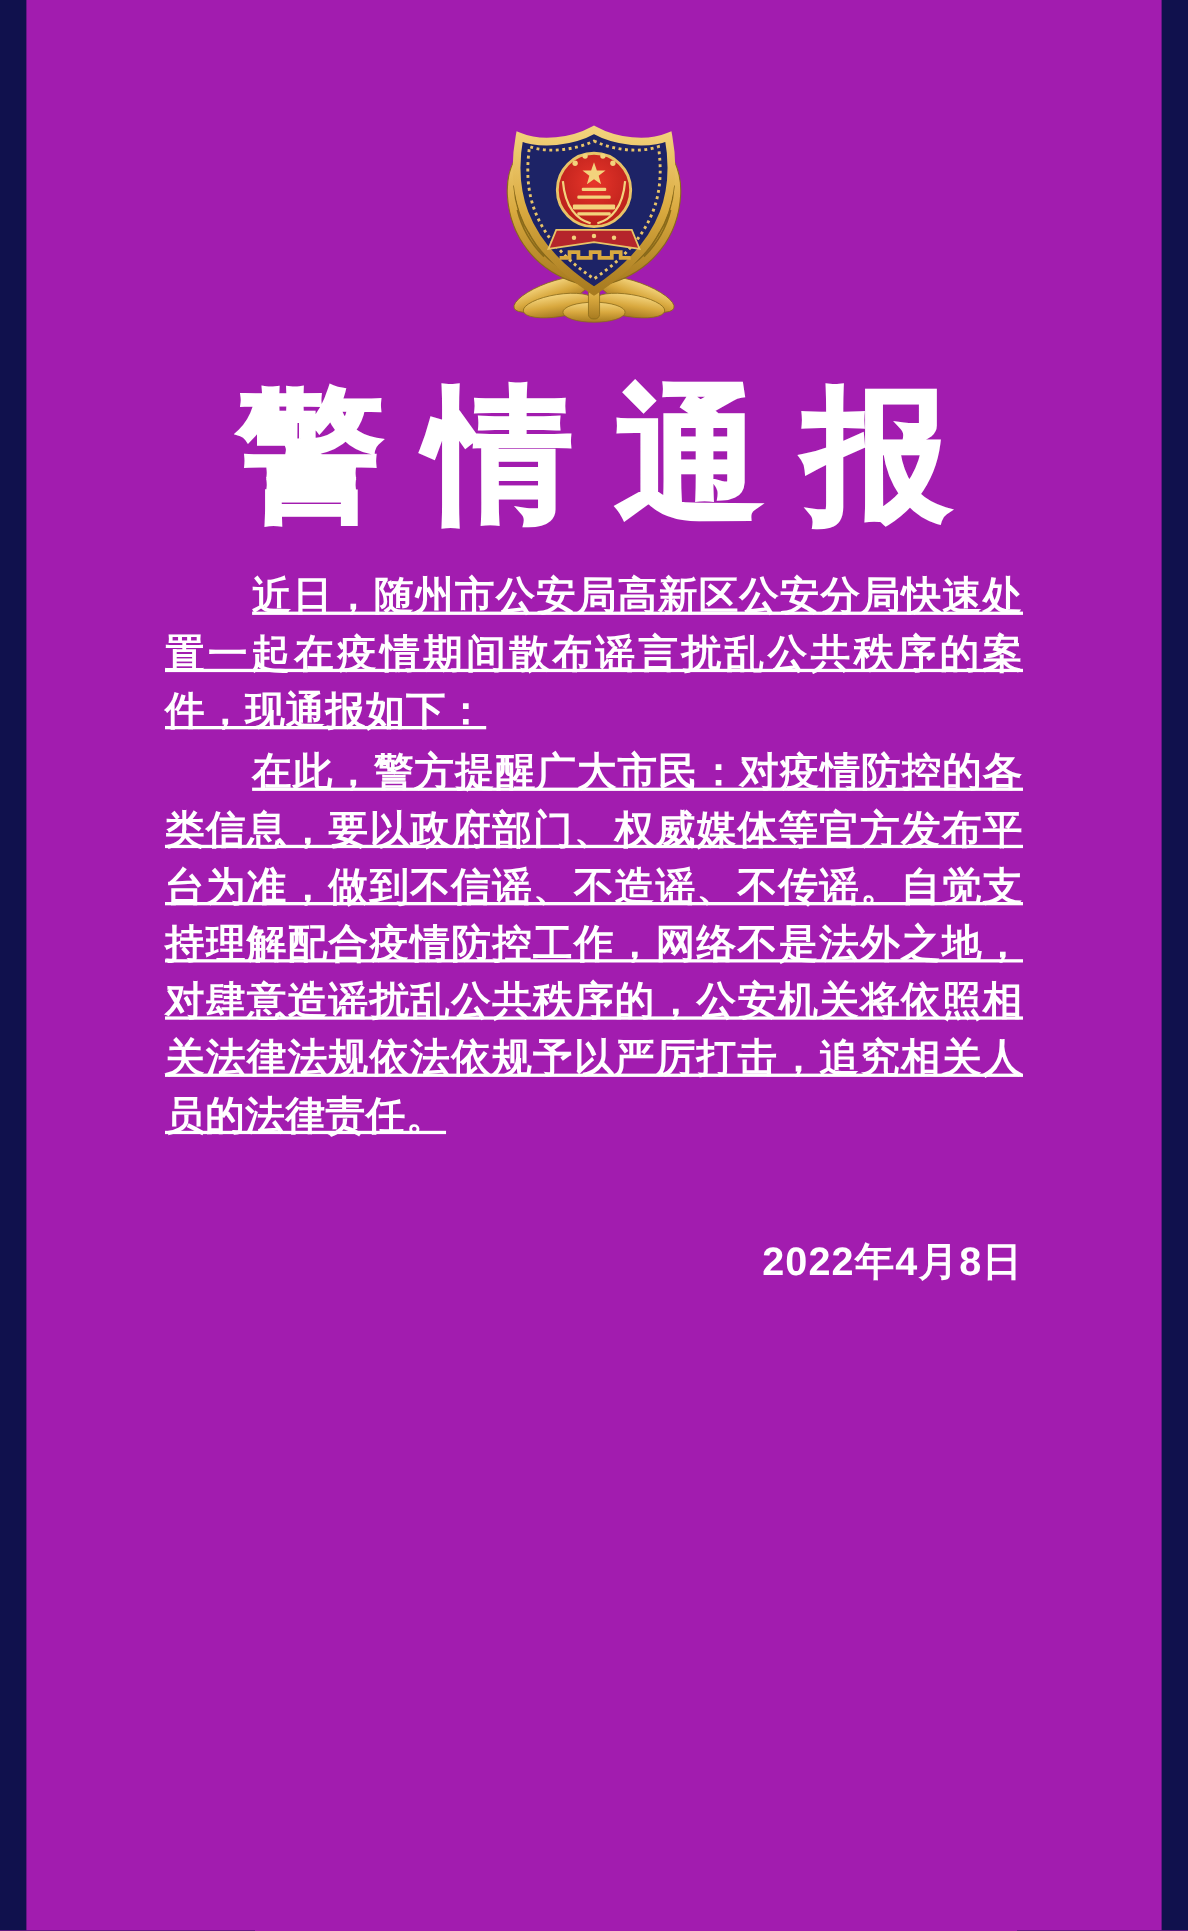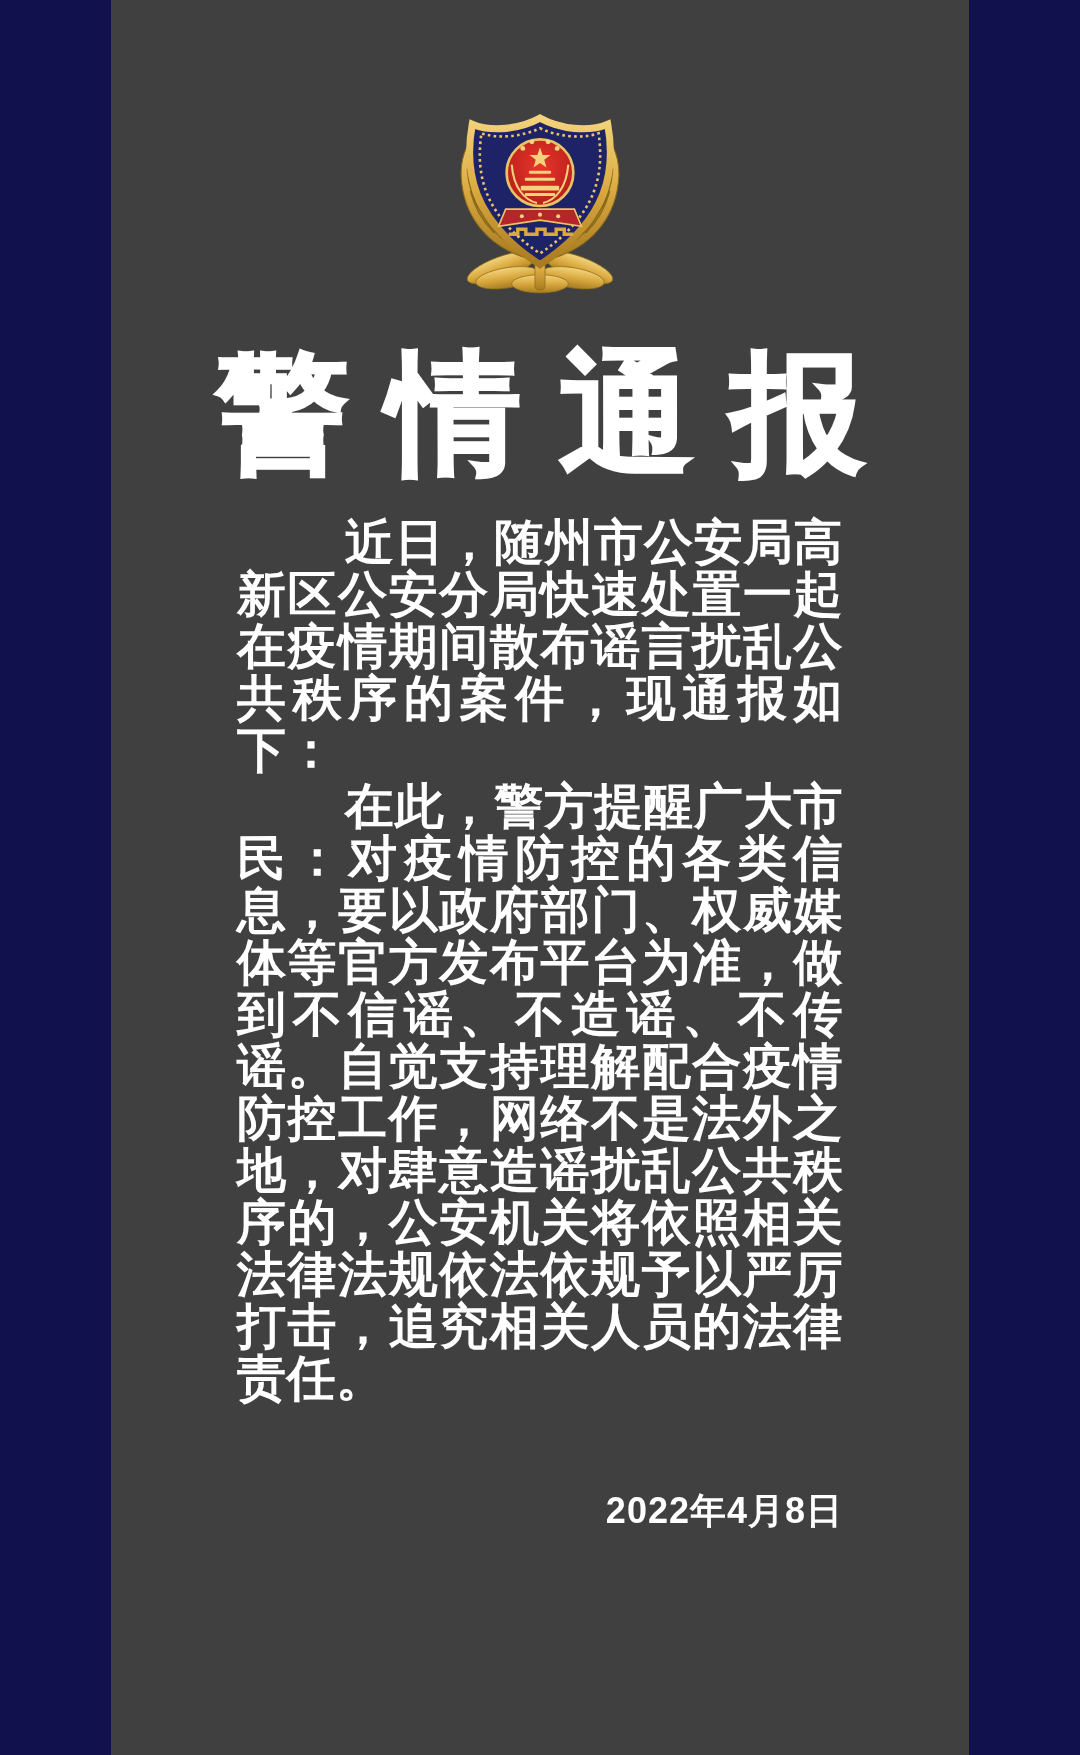--- a/index.html
+++ b/index.html
@@ -1,21 +1,21 @@
 <!DOCTYPE html>
 <html><head>
 <meta charset="utf-8">
 <style>
   html,body{margin:0;padding:0;}
   body{background:#10114d;}
   .poster{
     position:relative;
-    width:858px;height:1755px;
+    width:1032px;height:1755px;
     margin:0 auto;
-    background:#404040;
+    background:#a21caf;
     color:#ffffff;
     font-family:"Liberation Sans","DejaVu Sans",sans-serif;
     overflow:hidden;
   }
   .badge{
     display:block;
     width:192px;height:192px;
     margin:106px auto 0;
   }
   .title{
@@ -26,26 +26,27 @@
     font-weight:700;
     letter-spacing:0.30em;
     text-indent:0.30em;
     color:#ffffff;
     -webkit-text-stroke:3px #ffffff;
     white-space:nowrap;
   }
   .body-text{
     margin:36px 0 0;
     padding:0 126px;
-    font-size:49px;
+    font-size:36px;
     line-height:52px;
     font-weight:700;
     text-align:justify;
     text-justify:inter-ideograph;
     letter-spacing:0.5px;
+    text-decoration:underline;
   }
   .body-text p{
     margin:0;
     text-indent:2.2em;
   }
   .body-text p + p{margin-top:4px;}
   .footer{
     width:-moz-fit-content;
     width:fit-content;
     margin:74px 126px 0 auto;

